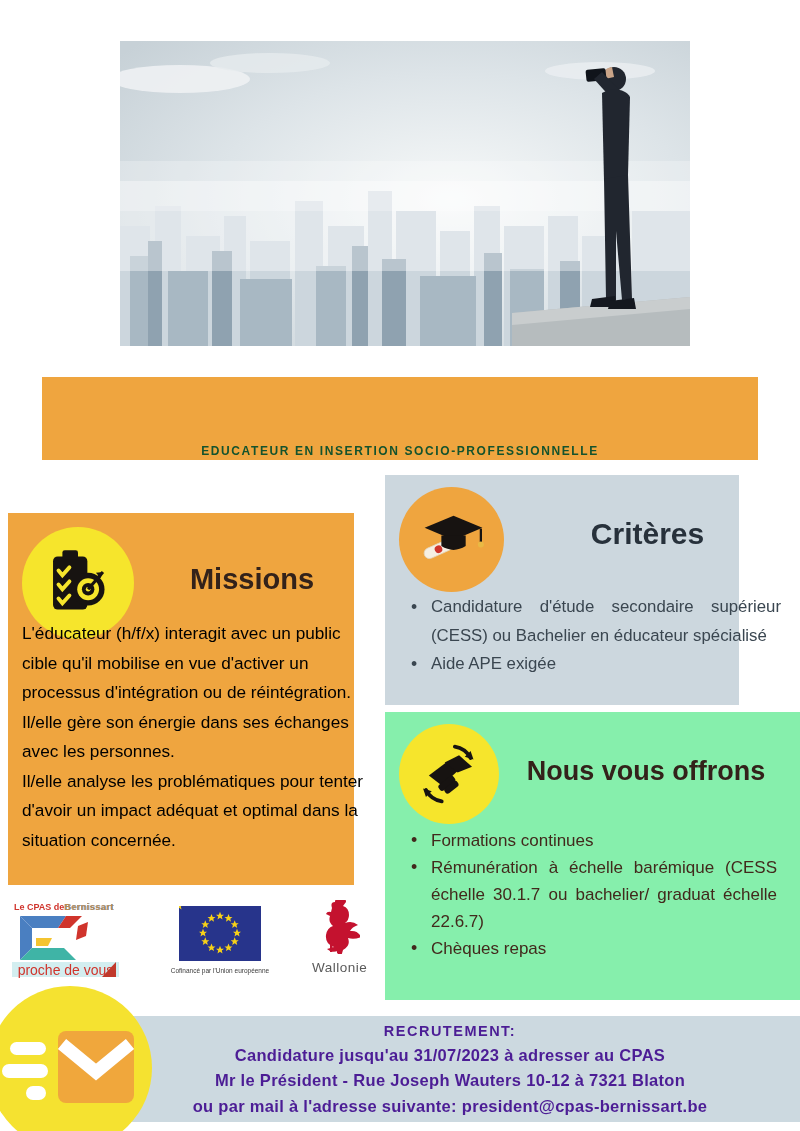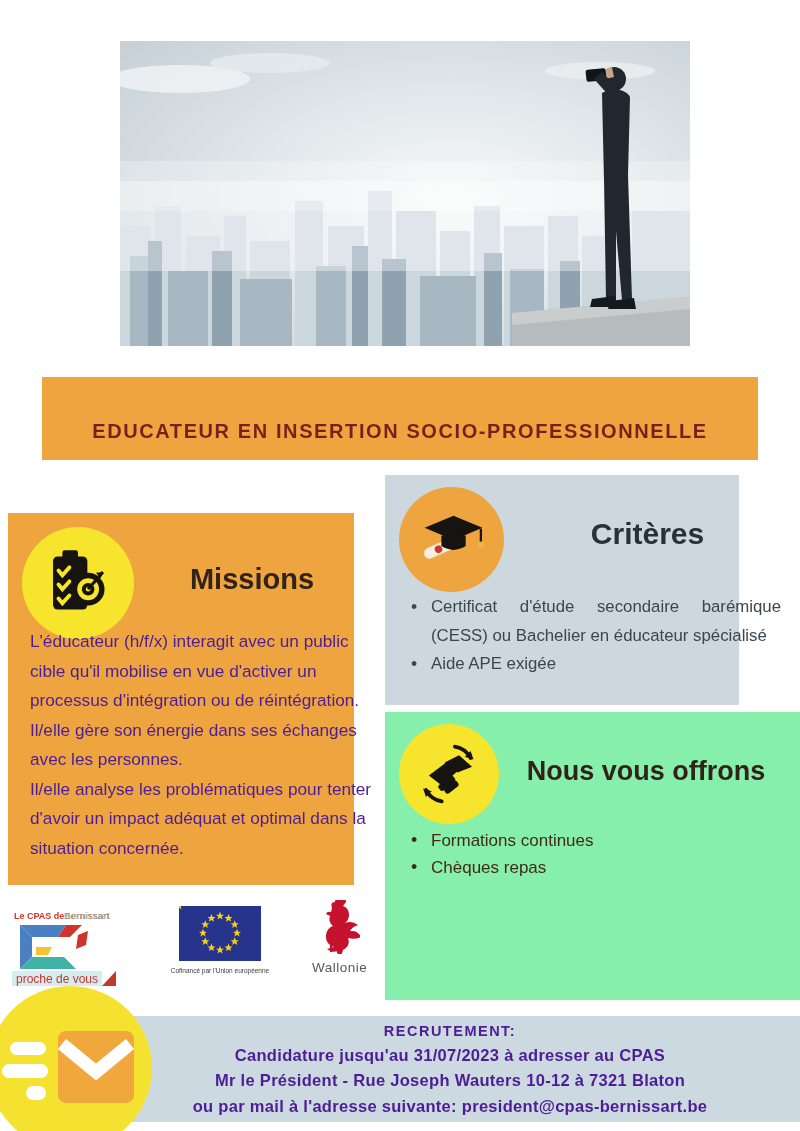--- a/index.html
+++ b/index.html
@@ -9,21 +9,21 @@
   
   .hero{position:absolute;left:120px;top:41px;width:570px;height:305px;overflow:hidden;}
 
   
   .title-band{position:absolute;left:232px;top:360px;width:340px;height:43px;background:#ffffff;z-index:3;
               display:flex;align-items:center;justify-content:center;}
   .title-band h1{margin:0;font-size:35px;font-weight:900;font-style:italic;letter-spacing:1px;color:#0c0c0c;
                  transform:scaleY(1.08);white-space:nowrap;}
   .subtitle-banner{position:absolute;left:42px;top:377px;width:716px;height:83px;background:#efa53f;z-index:2;
                    display:flex;align-items:flex-end;justify-content:center;padding-bottom:0;}
-  .subtitle-banner .subtitle{color:#7f1d1d;font-weight:700;font-size:20px;letter-spacing:1.6px;margin-bottom:17px;white-space:nowrap;}
+  .subtitle-banner .subtitle{color:#14532d;font-weight:700;font-size:12px;letter-spacing:1.6px;margin-bottom:2px;white-space:nowrap;}
 
   
   .panel{position:absolute;box-sizing:border-box;}
   .missions{left:8px;top:513px;width:346px;height:372px;background:#efa53f;}
   .criteria{left:385px;top:475px;width:354px;height:230px;background:#ccd7de;}
   .offer{left:385px;top:712px;width:452px;height:288px;background:#86efac;}
 
   .icon-circle{position:absolute;border-radius:50%;display:flex;align-items:center;justify-content:center;}
   .circle-yellow{background:#f6e52c;}
   .circle-orange{background:#efa53f;}
@@ -31,39 +31,39 @@
   .criteria .icon-circle{left:14px;top:12px;width:105px;height:105px;}
   .offer .icon-circle{left:14px;top:12px;width:100px;height:100px;}
 
   .missions h2{position:absolute;left:128px;top:50px;width:232px;margin:0;text-align:center;
                font-size:29px;font-weight:800;color:#33221a;}
   .criteria h2{position:absolute;left:130px;top:42px;width:265px;margin:0;text-align:center;
                font-size:30px;font-weight:800;color:#27313b;}
   .offer h2{position:absolute;left:116px;top:44px;width:290px;margin:0;text-align:center;
             font-size:27px;font-weight:800;color:#33221a;white-space:nowrap;}
 
-  .missions p{position:absolute;left:14px;top:106px;width:348px;margin:8px;
-              font-size:17.2px;line-height:29.5px;color:#4c1d95;white-space:pre-line;}
+  .missions p{position:absolute;left:14px;top:106px;width:348px;margin:0;
+              font-size:17.2px;line-height:29.5px;color:#000000;white-space:pre-line;}
 
   ul.bullets{position:absolute;margin:0;padding:0;list-style:none;}
   .criteria ul.bullets{left:20px;top:118px;width:376px;}
   .offer ul.bullets{left:20px;top:115px;width:372px;}
   ul.bullets li{position:relative;padding-left:26px;text-align:justify;}
   .criteria ul.bullets li{font-size:16.8px;line-height:28.5px;color:#3a4650;}
   .offer ul.bullets li{font-size:17px;line-height:27px;color:#42291c;}
   ul.bullets li::before{content:"•";position:absolute;left:6px;font-size:1.05em;}
 
   
   .logos{position:absolute;left:0;top:898px;width:390px;height:95px;}
-  .cpas-logo{position:absolute;left:12px;top:4px;width:110px;height:88px;margin-top:9px;}
+  .cpas-logo{position:absolute;left:12px;top:4px;width:110px;height:88px;}
   .cpas-line1{position:absolute;left:2px;top:0;font-size:9px;font-weight:800;color:#d0342c;}
-  .cpas-line2{position:absolute;left:52px;top:0;font-size:9px;font-weight:400;color:#bd8a4e;
+  .cpas-line2{position:absolute;left:52px;top:0;font-size:9px;font-weight:700;color:#bd8a4e;
               text-shadow:1px 0 0 #7d9cc4;letter-spacing:.5px;}
-  .cpas-tagline{position:absolute;left:0;top:60px;width:90px;height:15px;background:#d3eef0;
-                font-size:12px;color:#d0342c;display:flex;align-items:center;justify-content:center;}
+  .cpas-tagline{position:absolute;left:0;top:60px;width:107px;height:15px;background:#d3eef0;
+                font-size:14px;color:#d0342c;display:flex;align-items:center;justify-content:center;}
   .cpas-triangle{position:absolute;left:90px;top:60px;width:0;height:0;
                  border-left:14px solid transparent;border-bottom:15px solid #c0392b;}
   .eu-logo{position:absolute;left:160px;top:8px;width:120px;text-align:center;}
   .eu-caption{font-size:6.5px;color:#3a3a3a;margin-top:2px;}
   .wallonie-logo{position:absolute;left:312px;top:2px;width:66px;}
   .wallonie-label{font-size:13.5px;color:#5a5a5a;margin-top:2px;letter-spacing:.5px;}
 
   
   .recruitment{position:absolute;left:100px;top:1016px;width:700px;height:106px;background:#ccd9e0;z-index:1;
                display:flex;flex-direction:column;align-items:center;justify-content:center;text-align:center;
@@ -184,21 +184,21 @@
           <circle cx="32" cy="63" r="5" fill="#d0342c"></circle>
         </g>
         <polygon points="14,34 52,18 90,34 52,50" fill="#171311"></polygon>
         <path d="M36,44 v14 q16,10 32,0 v-14" fill="#171311"></path>
         <path d="M88,35 v18" stroke="#171311" stroke-width="3"></path>
         <circle cx="88" cy="56" r="4" fill="#e9b944"></circle>
       </svg>
     </div>
     <h2>Critères</h2>
     <ul class="bullets">
-      <li>Certificat d'étude secondaire barémique (CESS) ou Bachelier en éducateur spécialisé</li>
+      <li>Candidature d'étude secondaire supérieur (CESS) ou Bachelier en éducateur spécialisé</li>
       <li>Aide APE exigée</li>
     </ul>
   </section>
 
   <section class="panel offer">
     <div class="icon-circle circle-yellow">
       <svg width="72" height="72" viewBox="0 0 100 100">
         <g fill="#171311">
           <polygon points="22,52 46,34 62,46 40,66"></polygon>
           <polygon points="44,34 64,24 82,40 62,48"></polygon>
@@ -209,20 +209,21 @@
           <path d="M58,12 a30,30 0 0 1 22,16"></path>
           <path d="M40,88 a30,30 0 0 1 -22,-16"></path>
         </g>
         <polygon points="84,30 72,26 80,18" fill="#171311"></polygon>
         <polygon points="14,70 26,74 18,82" fill="#171311"></polygon>
       </svg>
     </div>
     <h2>Nous vous offrons</h2>
     <ul class="bullets">
       <li>Formations continues</li>
+      <li>Rémunération à échelle barémique (CESS échelle 30.1.7 ou bachelier/ graduat échelle 22.6.7)</li>
       <li>Chèques repas</li>
     </ul>
   </section>
 
   <div class="logos">
     <div class="cpas-logo">
       <span class="cpas-line1">Le CPAS de</span>
       <span class="cpas-line2">Bernissart</span>
       <svg width="80" height="50" viewBox="0 0 80 50" style="position:absolute;left:4px;top:10px;">
         <polygon points="4,4 50,4 42,16 16,16" fill="#4a7fc1"></polygon>

